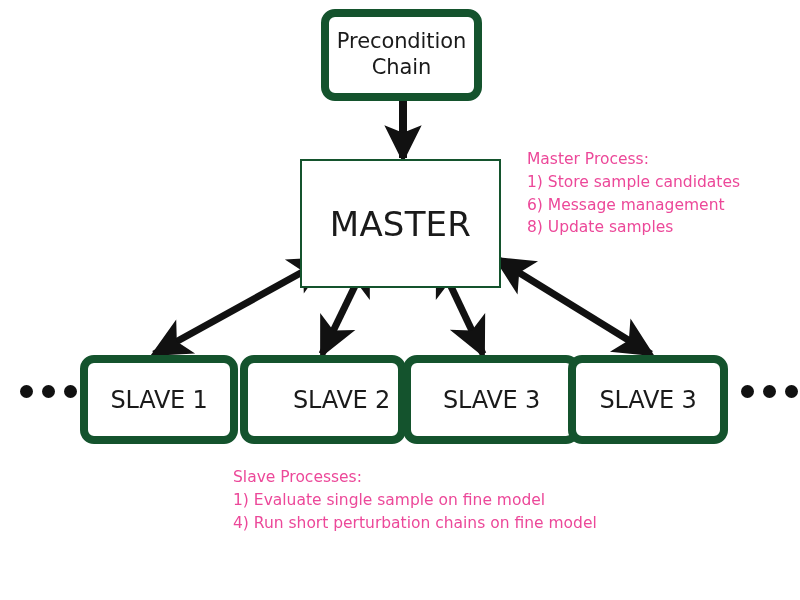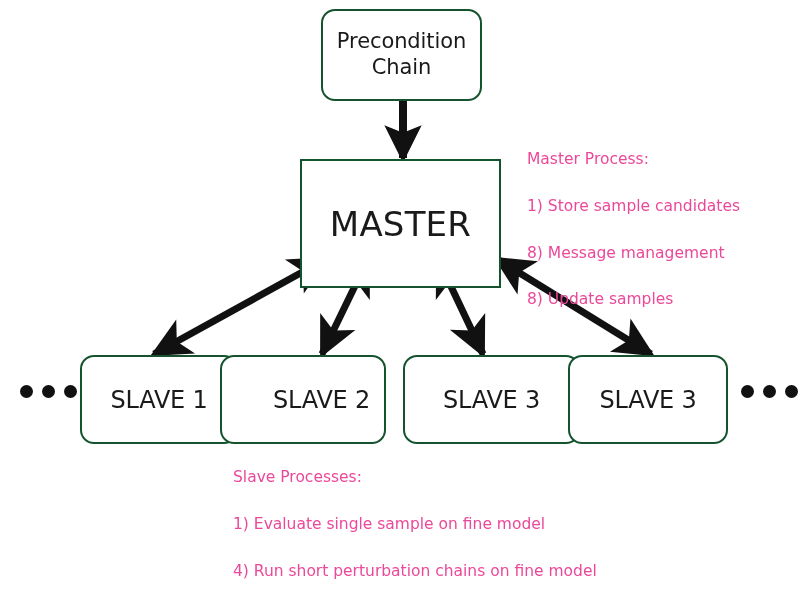--- a/index.html
+++ b/index.html
@@ -19,21 +19,21 @@
     position: absolute;
     left: 0;
     top: 0;
     width: 800px;
     height: 600px;
   }
   .node-box {
     position: absolute;
     box-sizing: border-box;
     background: #ffffff;
-    border: 2px solid #14532d;
+    border: 8px solid #14532d;
     display: flex;
     align-items: center;
     justify-content: center;
     text-align: center;
     color: #1a1a1a;
   }
   .node-rounded {
     border-radius: 14px;
   }
   .node-square {
@@ -57,21 +57,21 @@
     font-size: 34px;
     letter-spacing: 0.2px;
   }
   .slave-box {
     top: 355px;
     height: 89px;
     font-size: 24px;
     letter-spacing: -0.2px;
   }
   #node-slave-1 { left: 80px;  width: 158px; }
-  #node-slave-2 { left: 220px; width: 166px; padding-left: 37px; }
+  #node-slave-2 { left: 240px; width: 166px; padding-left: 37px; }
   #node-slave-3 { left: 403px; width: 177px; }
   #node-slave-4 { left: 568px; width: 160px; }
 
   .ellipsis {
     position: absolute;
     top: 385px;
     display: flex;
     gap: 9px;
     align-items: center;
   }
@@ -87,21 +87,21 @@
   .annotation {
     position: absolute;
     color: #ec4899;
     font-size: 15.5px;
     line-height: 1.47;
     white-space: nowrap;
   }
   #annotation-master { left: 527px; top: 148px; }
   #annotation-slave  { left: 233px; top: 466px; }
   .annotation .ann-title { display: block; }
-  .annotation .ann-line  { display: block; margin-top: 24px; }
+  .annotation .ann-line  { display: block; }
 </style>
 </head>
 <body>
 
 <div id="canvas">
 
   <svg id="diagram-svg" viewBox="0 0 800 600" xmlns="http://www.w3.org/2000/svg">
     <defs>
       <marker id="head-end" viewBox="0 0 12 12" refX="10.4" refY="6" markerWidth="6.2" markerHeight="6.2" orient="auto-start-reverse">
         <path d="M0.4,0.6 L11.6,6 L0.4,11.4 L3.2,6 Z" fill="#111111"></path>
@@ -156,21 +156,21 @@
   </div>
   <div class="ellipsis" id="ellipsis-right">
     <span class="dot"></span>
     <span class="dot"></span>
     <span class="dot"></span>
   </div>
 
   <div class="annotation" id="annotation-master">
     <span class="ann-title">Master Process:</span>
     <span class="ann-line">1) Store sample candidates</span>
-    <span class="ann-line">8) Message management</span>
+    <span class="ann-line">6) Message management</span>
     <span class="ann-line">8) Update samples</span>
   </div>
 
   <div class="annotation" id="annotation-slave">
     <span class="ann-title">Slave Processes:</span>
     <span class="ann-line">1) Evaluate single sample on fine model</span>
     <span class="ann-line">4) Run short perturbation chains on fine model</span>
   </div>
 
 </div>

